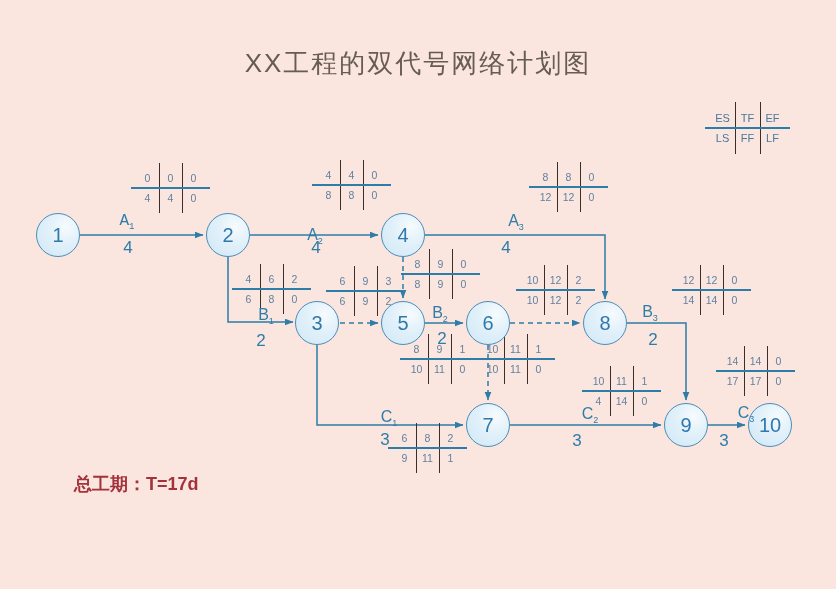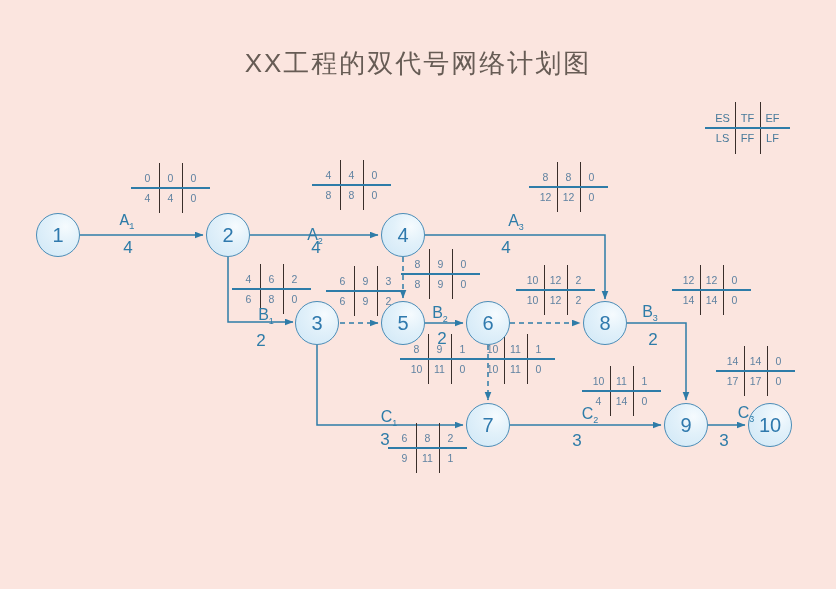--- a/index.html
+++ b/index.html
@@ -277,13 +277,14 @@
       <div class="alabel" style="left: 650px; top: 312px;"><span>B</span><sub>3</sub></div>
       <div class="dur" style="left: 653px; top: 340px;">2</div>
       <div class="alabel" style="left: 389px; top: 417px;"><span>C</span><sub>1</sub></div>
       <div class="dur" style="left: 385px; top: 440px;">3</div>
       <div class="alabel" style="left: 590px; top: 414px;"><span>C</span><sub>2</sub></div>
       <div class="dur" style="left: 577px; top: 441px;">3</div>
       <div class="alabel" style="left: 723px; top: 413px; margin-left: 23px;"><span>C</span><sub>3</sub></div>
       <div class="dur" style="left: 724px; top: 441px;">3</div>
     </div>
 
+  <div class="total">总工期：T=17d</div>
 </div>
 
 </body></html>

